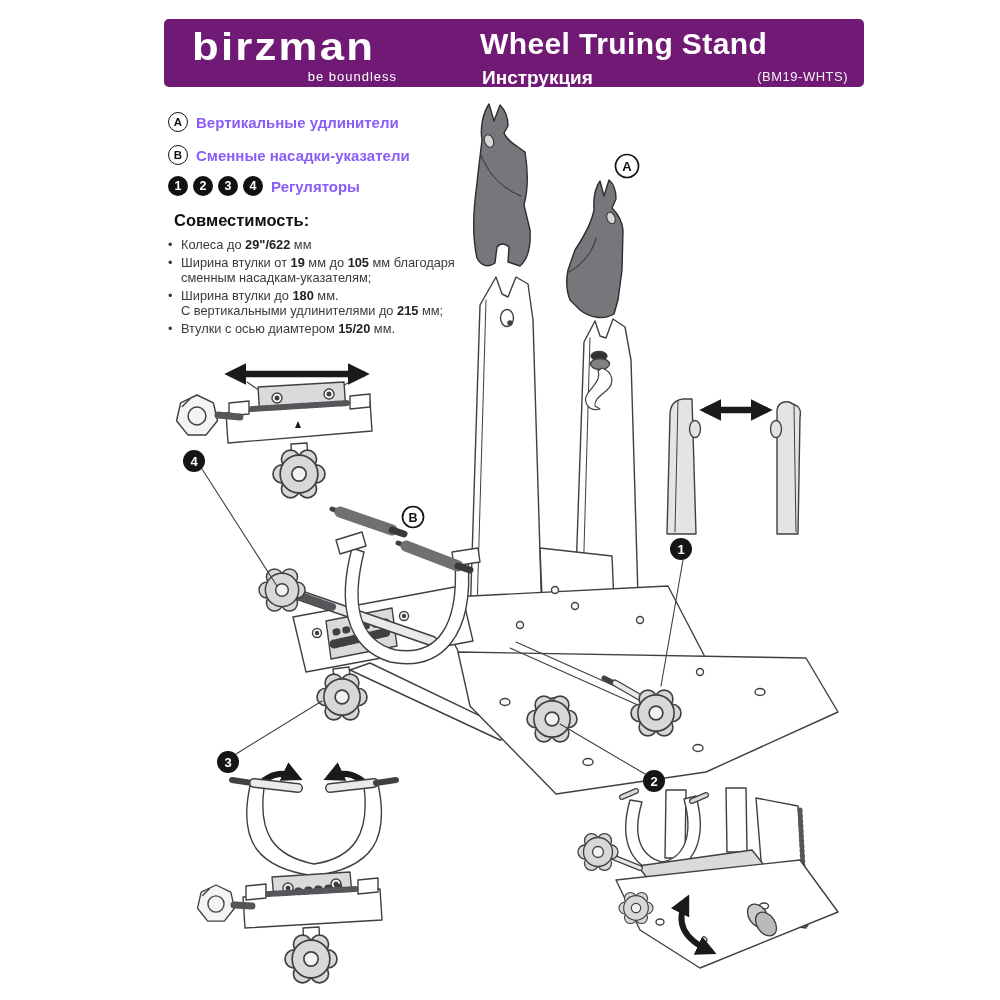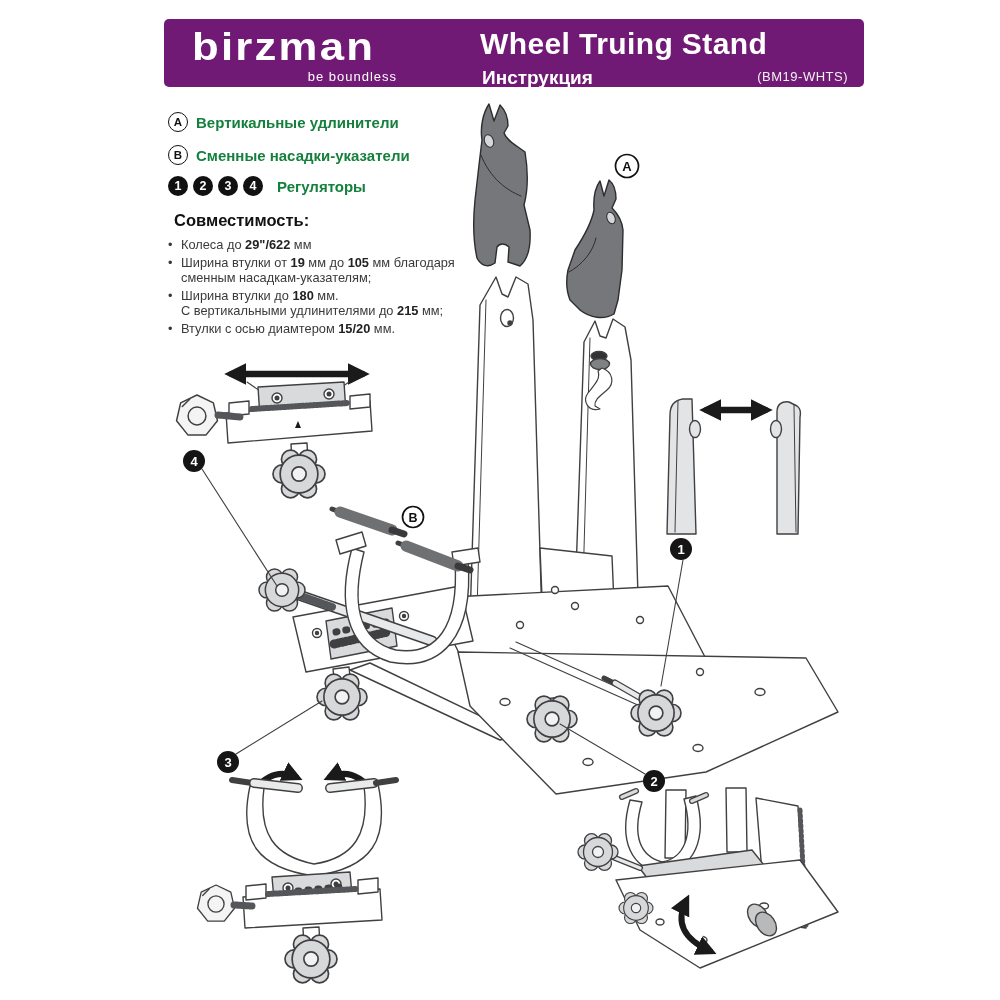--- a/index.html
+++ b/index.html
@@ -22,22 +22,22 @@
   .legend{position:absolute;left:168px;top:110px;width:330px;}
   .lrow{position:absolute;left:0;display:flex;align-items:center;gap:8px;}
   .lrow.a{top:2px;} .lrow.b{top:35px;} .lrow.n{top:66px;}
   .cmark{display:inline-block;width:18px;height:18px;border:1.7px solid #111;
          border-radius:50%;font-size:11.5px;font-weight:bold;line-height:18px;
          text-align:center;color:#111;flex:0 0 auto;}
   .nmark{display:inline-block;width:20px;height:20px;background:#111;color:#fff;
          border-radius:50%;font-size:12.5px;font-weight:bold;line-height:20px;
          text-align:center;flex:0 0 auto;}
   .nmarks{display:flex;gap:5px;}
-  .llab{font-size:15px;font-weight:bold;color:#15803d;white-space:nowrap;}
-  .lrow.n .llab{margin-left:6px;text-align:center;}
+  .llab{font-size:15px;font-weight:bold;color:#8b5cf6;white-space:nowrap;}
+  .lrow.n .llab{margin-left:0;text-align:center;}
   
   .compat{position:absolute;left:168px;top:205px;width:310px;}
   .compat h3{margin:6px;font-size:16.5px;font-weight:bold;color:#111;}
   .compat ul{margin:7px 0 0 0;padding:0;list-style:none;}
   .compat li{position:relative;padding-left:13px;font-size:12.8px;line-height:15.5px;
              color:#3a3a3a;white-space:pre-line;margin-top:2px;}
   .compat li .dot{position:absolute;left:0;top:0;color:#3a3a3a;}
   .compat li span.b{font-weight:bold;color:#222;}
   
   .diag{position:absolute;left:0;top:0;width:1000px;height:1000px;}

